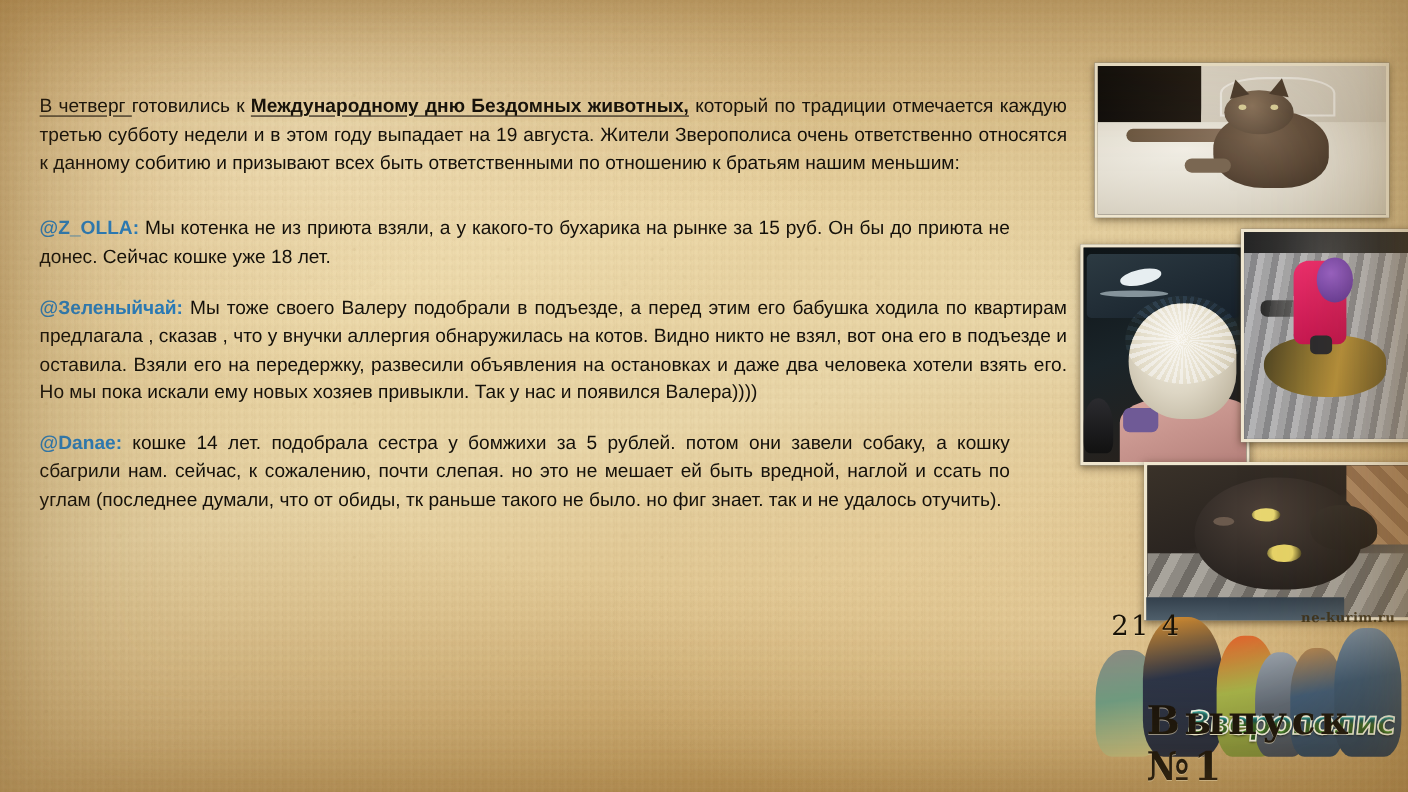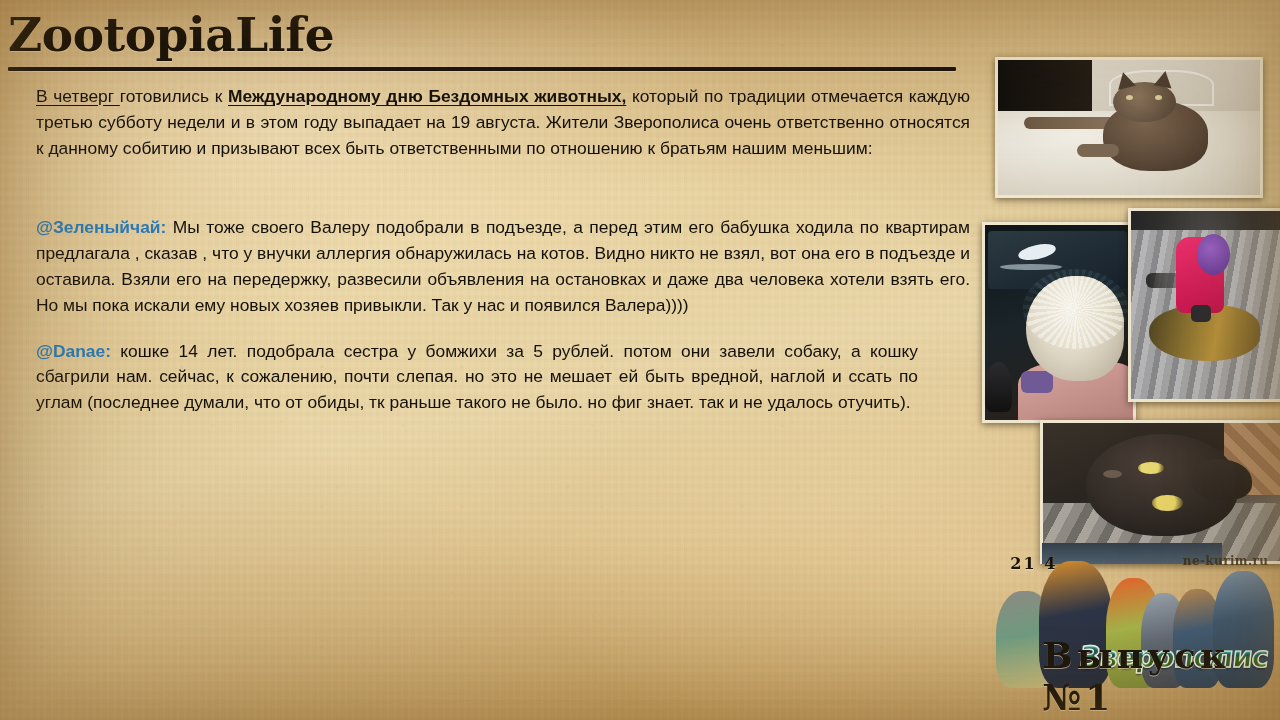--- a/index.html
+++ b/index.html
@@ -162,53 +162,50 @@
       background:linear-gradient(180deg, rgba(210,180,130,0) 0%, rgba(210,180,130,0) 100%);}
   .zb-strip{position:absolute;left:18%;top:-2%;width:62%;height:14%;
       background:linear-gradient(180deg,#2e3a46,#4f5f6b);}
   .zb-char{position:absolute;bottom:18%;border-radius:44% 44% 26% 26%;}
   .c-sloth{left:2%;width:20%;height:55%;background:linear-gradient(170deg,#8e8b84 0%,#6f9e84 46%,#cdbf7c 100%);}
   .c-lion{left:17%;width:25%;height:72%;background:linear-gradient(170deg,#d98f2e 0%,#2b3448 42%,#20283a 100%);}
   .c-fox{left:40%;width:19%;height:62%;background:linear-gradient(170deg,#e4612c 0%,#a6b44a 45%,#7d8c37 100%);}
   .c-bunny{left:52%;width:16%;height:54%;background:linear-gradient(170deg,#9aa3ad 0%,#5d6875 50%,#3d4550 100%);}
   .c-hippo{left:63%;width:17%;height:56%;background:linear-gradient(170deg,#b9874e 0%,#3e5a76 42%,#2b4157 100%);}
   .c-buff{left:77%;width:21%;height:66%;background:linear-gradient(170deg,#7d8fa0 0%,#3a5670 40%,#26394d 100%);}
-  .zb-date{position:absolute;left:7%;top:6%;font-family:"DejaVu Serif",serif;font-size:16px;font-weight:700;color:#191308;
+  .zb-date{position:absolute;left:7%;top:6%;font-family:"DejaVu Serif",serif;font-size:25px;font-weight:400;color:#191308;
       text-shadow:0 1px 0 rgba(255,240,200,.4);letter-spacing:2px;}
   .zb-wm{position:absolute;right:4%;top:6%;font-family:"DejaVu Serif",serif;font-size:12px;font-weight:700;color:#3b2d12;
       letter-spacing:.4px;opacity:.85;}
   .zb-logo{position:absolute;left:31%;bottom:26%;font-family:"DejaVu Sans",sans-serif;font-size:29px;font-weight:700;
       letter-spacing:-1px;
       background:linear-gradient(180deg,#5ad0c4 0%,#2aa6a0 45%,#6fc04a 55%,#3f9b2f 100%);
       -webkit-background-clip:text;background-clip:text;color:transparent;
       -webkit-text-stroke:1.4px #f7f4e6;
       text-shadow:0 2px 2px rgba(0,0,0,.5);transform:skewX(-6deg);}
   .zb-issue{position:absolute;left:18%;bottom:1%;font-family:"DejaVu Serif",serif;font-size:36px;font-weight:700;
       color:#17120a;letter-spacing:4px;text-shadow:0 1px 0 rgba(255,240,205,.55);}
 </style>
 </head>
 <body>
 
 <div class="page">
   <div class="grain"></div>
 
-  <div class="masthead">
-    <div class="masthead-title">ZootopiaLife</div>
-    <div class="masthead-rule"></div>
-  </div>
 
   <div class="article">
 
     <div class="p lead"><span class="u">В четверг </span><span>готовились к </span><span class="b u">Международному дню Бездомных животных,</span><span> который по традиции отмечается каждую третью субботу недели и в этом году выпадает на 19 августа. Жители Зверополиса очень ответственно относятся к данному собитию и призывают всех быть ответственными по отношению к братьям нашим меньшим:</span></div>
 
     <div class="sp-16"></div>
 
 
     <div class="sp-18"></div>
 
+    <div class="p pblock"><span class="nick">@Z_OLLA:</span><span> Мы котенка не из приюта взяли, а у какого-то бухарика на рынке за 15 руб. Он бы до приюта не донес. Сейчас кошке уже 18 лет.</span></div>
 
     <div class="sp-20"></div>
 
     <div class="p pblock wide"><span class="nick">@Зеленыйчай:</span><span> Мы тоже своего Валеру подобрали в подъезде, а перед этим его бабушка ходила по квартирам предлагала , сказав , что у внучки аллергия обнаружилась на котов. Видно никто не взял, вот она его в подъезде и оставила. Взяли его на передержку, развесили объявления на остановках и даже два человека хотели взять его. Но мы пока искали ему новых хозяев привыкли. Так у нас и появился Валера))))</span></div>
 
     <div class="sp-20"></div>
 
     <div class="p pblock"><span class="nick">@Danae:</span><span> кошке 14 лет. подобрала сестра у бомжихи за 5 рублей. потом они завели собаку, а кошку сбагрили нам. сейчас, к сожалению, почти слепая. но это не мешает ей быть вредной, наглой и ссать по углам (последнее думали, что от обиды, тк раньше такого не было. но фиг знает. так и не удалось отучить).</span></div>
 
     <div class="sp-20"></div>

